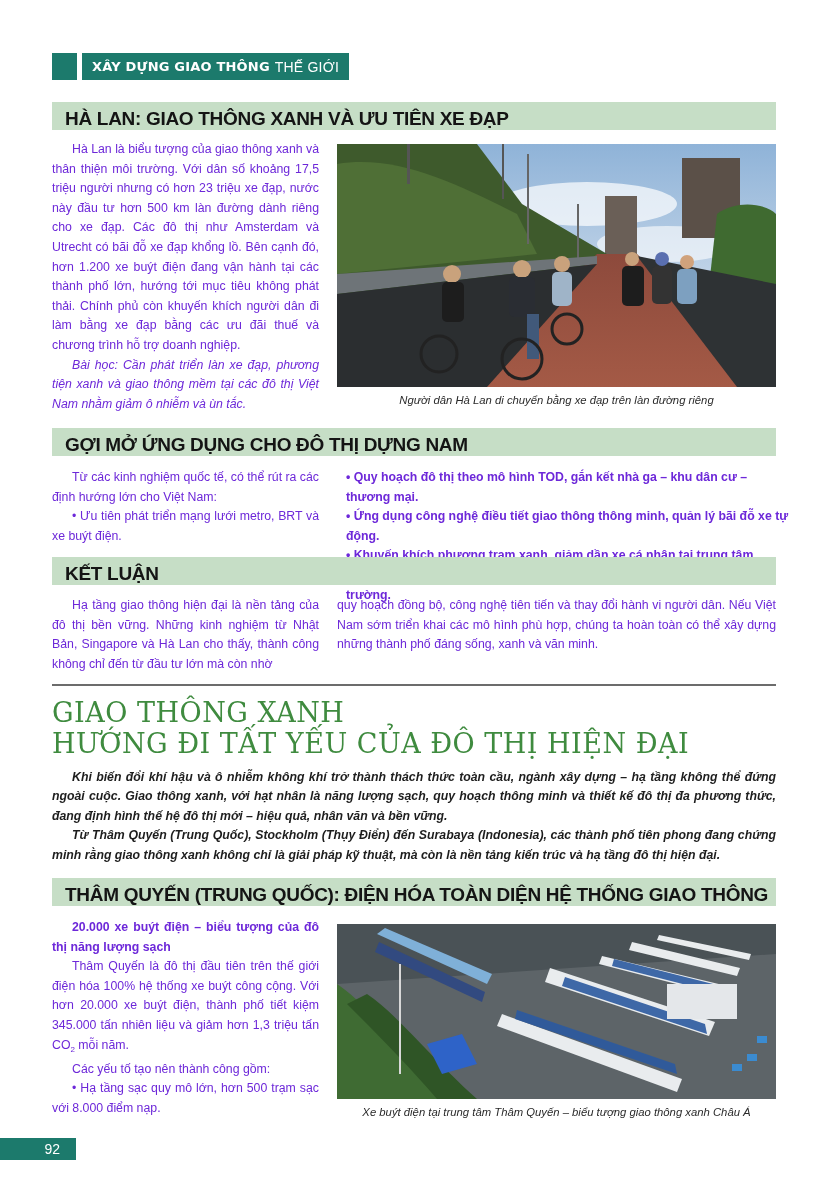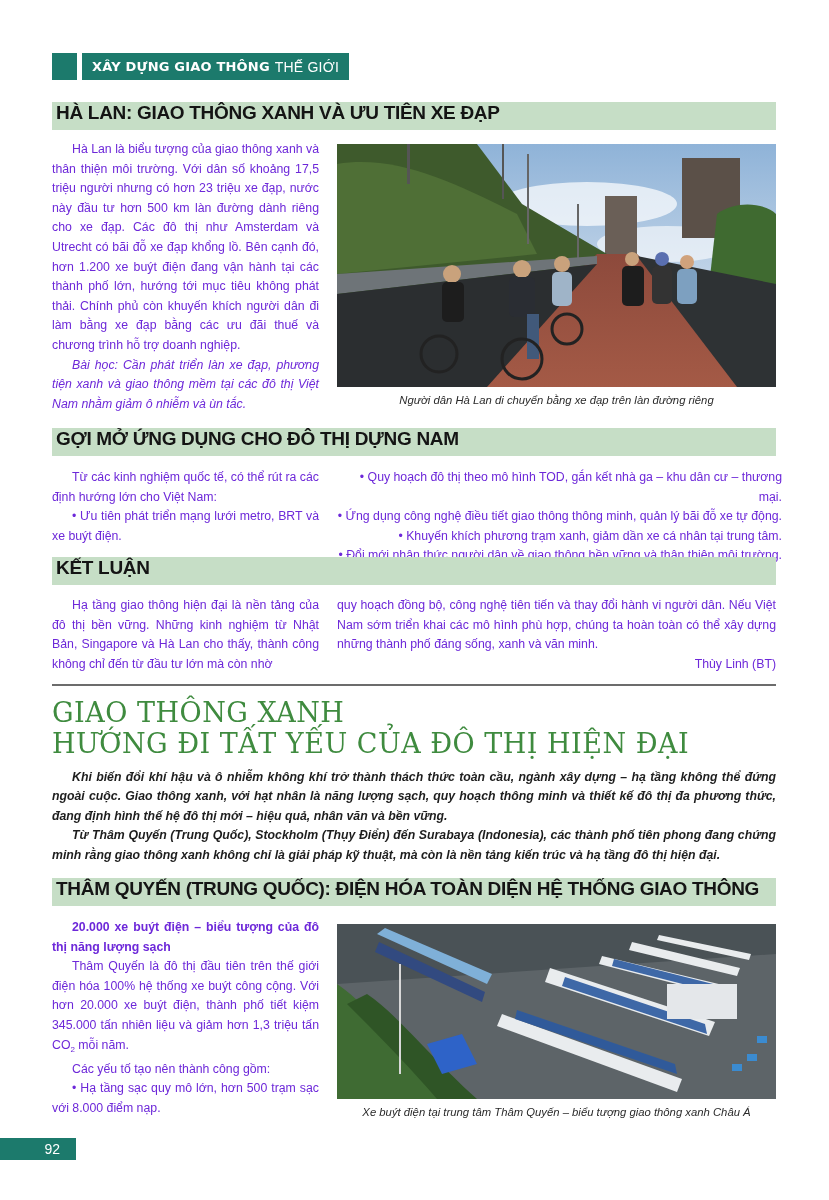--- a/index.html
+++ b/index.html
@@ -7,21 +7,21 @@
   body { position: relative; font-family: "Liberation Sans", sans-serif; color: #1f1f1f; }
 
   
   .run-head { position: absolute; top: 53px; left: 52px; height: 27px; display: flex; border-radius: 7px; }
   .run-head .sq { width: 25px; height: 27px; background: #1c7a6c; margin-right: 5px; }
   .run-head .lbl { height: 27px; background: #1c7a6c; color: #fff; padding: 0 10px; display: flex; align-items: center; font-size: 14px; letter-spacing: 0.2px; }
   .run-head .lbl b { font-family: "DejaVu Sans", sans-serif; font-weight: bold; font-size: 13px; margin-right: 5px; }
   .run-head .lbl span.thin { font-weight: normal; font-size: 14px; }
 
   
-  .sec-bar { position: absolute; left: 52px; width: 724px; background: #c6dec6; height: 28px; display: flex; align-items: flex-start; padding-left: 4px; }
+  .sec-bar { position: absolute; left: 52px; width: 724px; background: #c6dec6; height: 28px; display: flex; align-items: flex-end; padding-left: 13px; }
   .sec-bar h2 { font-family: "Liberation Sans", sans-serif; font-weight: bold; font-size: 19px; color: #141414; letter-spacing: -0.3px; white-space: nowrap; }
 
   .para { position: absolute; font-size: 12.3px; line-height: 19.6px; color: #6d28d9; text-align: justify; }
   .para p { text-indent: 20px; }
   .para p.noindent { text-indent: 0; }
   .para .ital { font-style: italic; }
   .para .bold { font-weight: bold; }
 
   .photo { position: absolute; overflow: hidden; }
   .caption { position: absolute; font-size: 11.3px; font-style: italic; color: #2a2a2a; text-align: center; }
@@ -110,36 +110,35 @@
 <div class="caption" style="left:337px; top:394px; width:439px;text-align:center;">Người dân Hà Lan di chuyển bằng xe đạp trên làn đường riêng</div>
 
 <div class="sec-bar" style="top:428px;">
   <h2>GỢI MỞ ỨNG DỤNG CHO ĐÔ THỊ DỰNG NAM</h2>
 </div>
 
 <div class="para" style="left:52px; top:468px; width:267px;">
   <p>Từ các kinh nghiệm quốc tế, có thể rút ra các định hướng lớn cho Việt Nam:</p>
   <p>• Ưu tiên phát triển mạng lưới metro, BRT và xe buýt điện.</p>
 </div>
-<div class="para" style="left:337px; top:468px; width:445px; text-align:right;">
+<div class="para" style="left:346px; top:468px; width:445px; text-align:left;font-weight:bold;">
   <span class="bul">• Quy hoạch đô thị theo mô hình TOD, gắn kết nhà ga – khu dân cư – thương mại.</span>
   <span class="bul">• Ứng dụng công nghệ điều tiết giao thông thông minh, quản lý bãi đỗ xe tự động.</span>
   <span class="bul">• Khuyến khích phương trạm xanh, giảm dần xe cá nhân tại trung tâm.</span>
   <span class="bul">• Đổi mới nhận thức người dân về giao thông bền vững và thân thiện môi trường.</span>
 </div>
 
 <div class="sec-bar" style="top:557px;">
   <h2>KẾT LUẬN</h2>
 </div>
 <div class="para" style="left:52px; top:596px; width:267px;">
   <p>Hạ tầng giao thông hiện đại là nền tảng của đô thị bền vững. Những kinh nghiệm từ Nhật Bản, Singapore và Hà Lan cho thấy, thành công không chỉ đến từ đầu tư lớn mà còn nhờ</p>
 </div>
 <div class="para" style="left:337px; top:596px; width:439px;">
   <p class="noindent">quy hoạch đồng bộ, công nghệ tiên tiến và thay đổi hành vi người dân. Nếu Việt Nam sớm triển khai các mô hình phù hợp, chúng ta hoàn toàn có thể xây dựng những thành phố đáng sống, xanh và văn minh.</p>
-  <p class="noindent" style="text-align:right;">Thùy Linh (BT)</p>
 </div>
 
 <div class="divider"></div>
 
 <div class="big-title">
   <div>GIAO THÔNG XANH</div>
   <div>HƯỚNG ĐI TẤT YẾU CỦA ĐÔ THỊ HIỆN ĐẠI</div>
 </div>
 
 <div class="lead">

